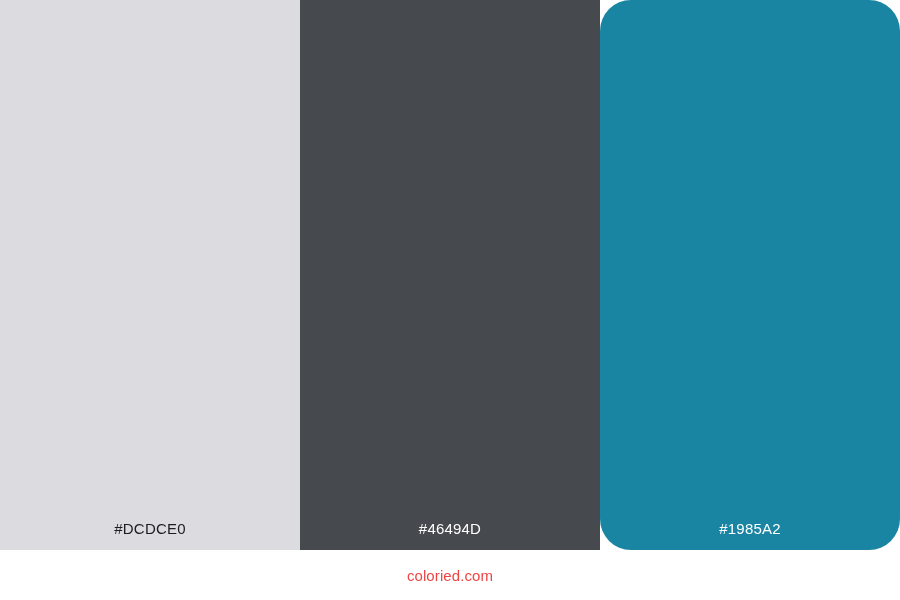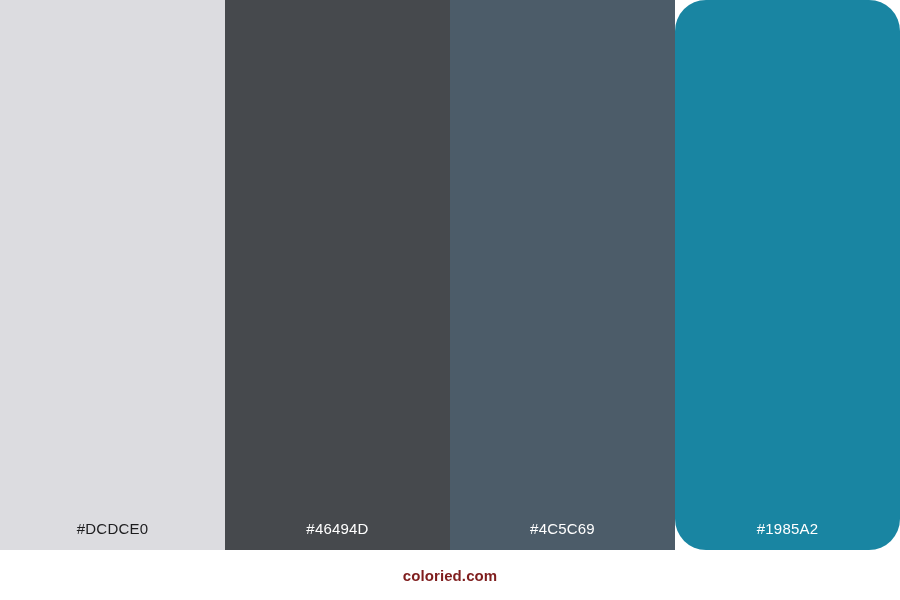--- a/index.html
+++ b/index.html
@@ -60,22 +60,22 @@
     width: 900px;
     height: 50px;
     flex: 0 0 50px;
     background: #ffffff;
     display: flex;
     align-items: center;
     justify-content: center;
   }
   #site-footer-text {
     font-size: 15px;
-    font-weight: 700;
-    color: #7f1d1d;
+    font-weight: 400;
+    color: #ef4444;
     line-height: 1;
     letter-spacing: 0.1px;
     text-align: center;
     user-select: none;
   }
 </style>
 </head>
 <body>
 
 <div id="palette-page">
@@ -84,23 +84,20 @@
 
     <div class="swatch light" style="background-color: rgb(220, 220, 224);">
       <span class="swatch-label">#DCDCE0</span>
     </div>
 
 
     <div class="swatch dark" style="background-color: rgb(70, 73, 77);">
       <span class="swatch-label">#46494D</span>
     </div>
 
-    <div class="swatch dark" style="background-color: rgb(76, 92, 105);">
-      <span class="swatch-label">#4C5C69</span>
-    </div>
 
     <div class="swatch dark" style="background-color: rgb(25, 133, 162); border-radius: 31px;">
       <span class="swatch-label">#1985A2</span>
     </div>
 
   </div>
 
   <div id="site-footer">
     <span id="site-footer-text">coloried.com</span>
   </div>

